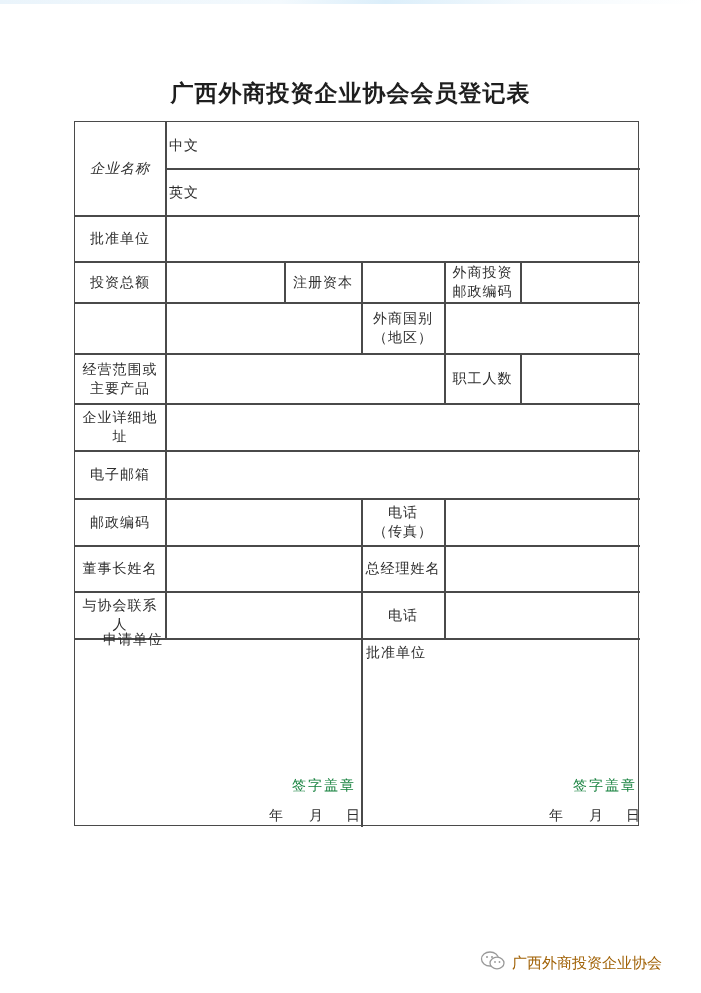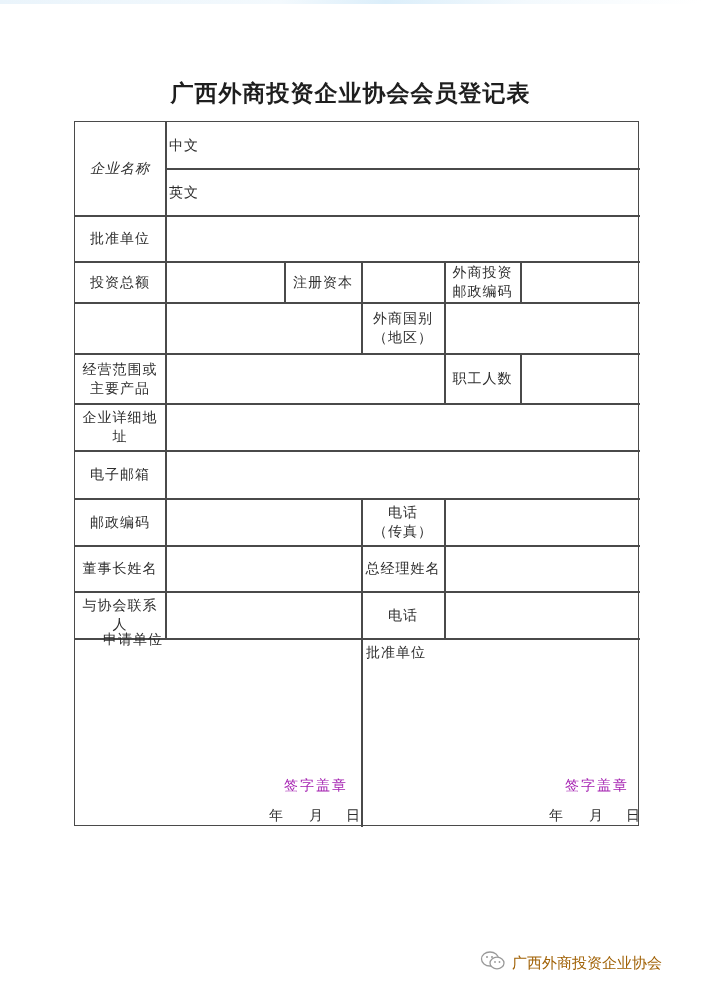--- a/index.html
+++ b/index.html
@@ -11,21 +11,21 @@
       font-size:23px; font-weight:bold; letter-spacing:1px; color:#1e1e1e; }
     .tbl { position:absolute; left:74px; top:121px; width:565px; height:705px;
       border:1.5px solid #4a4a4a; box-sizing:border-box; }
     .ln { position:absolute; background:#4a4a4a; }
     .h { height:1.5px; }
     .v { width:1.5px; }
     .cell { position:absolute; display:flex; align-items:center; justify-content:center;
       text-align:center; font-size:14px; line-height:19px; color:#2e2e2e; letter-spacing:1px; }
     .cell.left { justify-content:flex-start; padding-left:3px; }
     .cell.tl { align-items:flex-start; justify-content:flex-start; padding:4px 0 0 4px; }
-    .sign { position:absolute; font-size:14px; color:#a21caf; letter-spacing:2px; }
+    .sign { position:absolute; font-size:14px; color:#15803d; letter-spacing:2px;margin-left:8px; }
     .date { position:absolute; font-size:14px; color:#2e2e2e; }
     .footer { position:absolute; left:480px; top:950px; display:flex; align-items:center; gap:6px;
       font-family:"DejaVu Sans","Liberation Sans",sans-serif; font-size:15px; color:#a16207; }
   </style>
 </head>
 <body>
 
 <div class="topstrip"></div>
 
 <div class="title">广西外商投资企业协会会员登记表</div>

